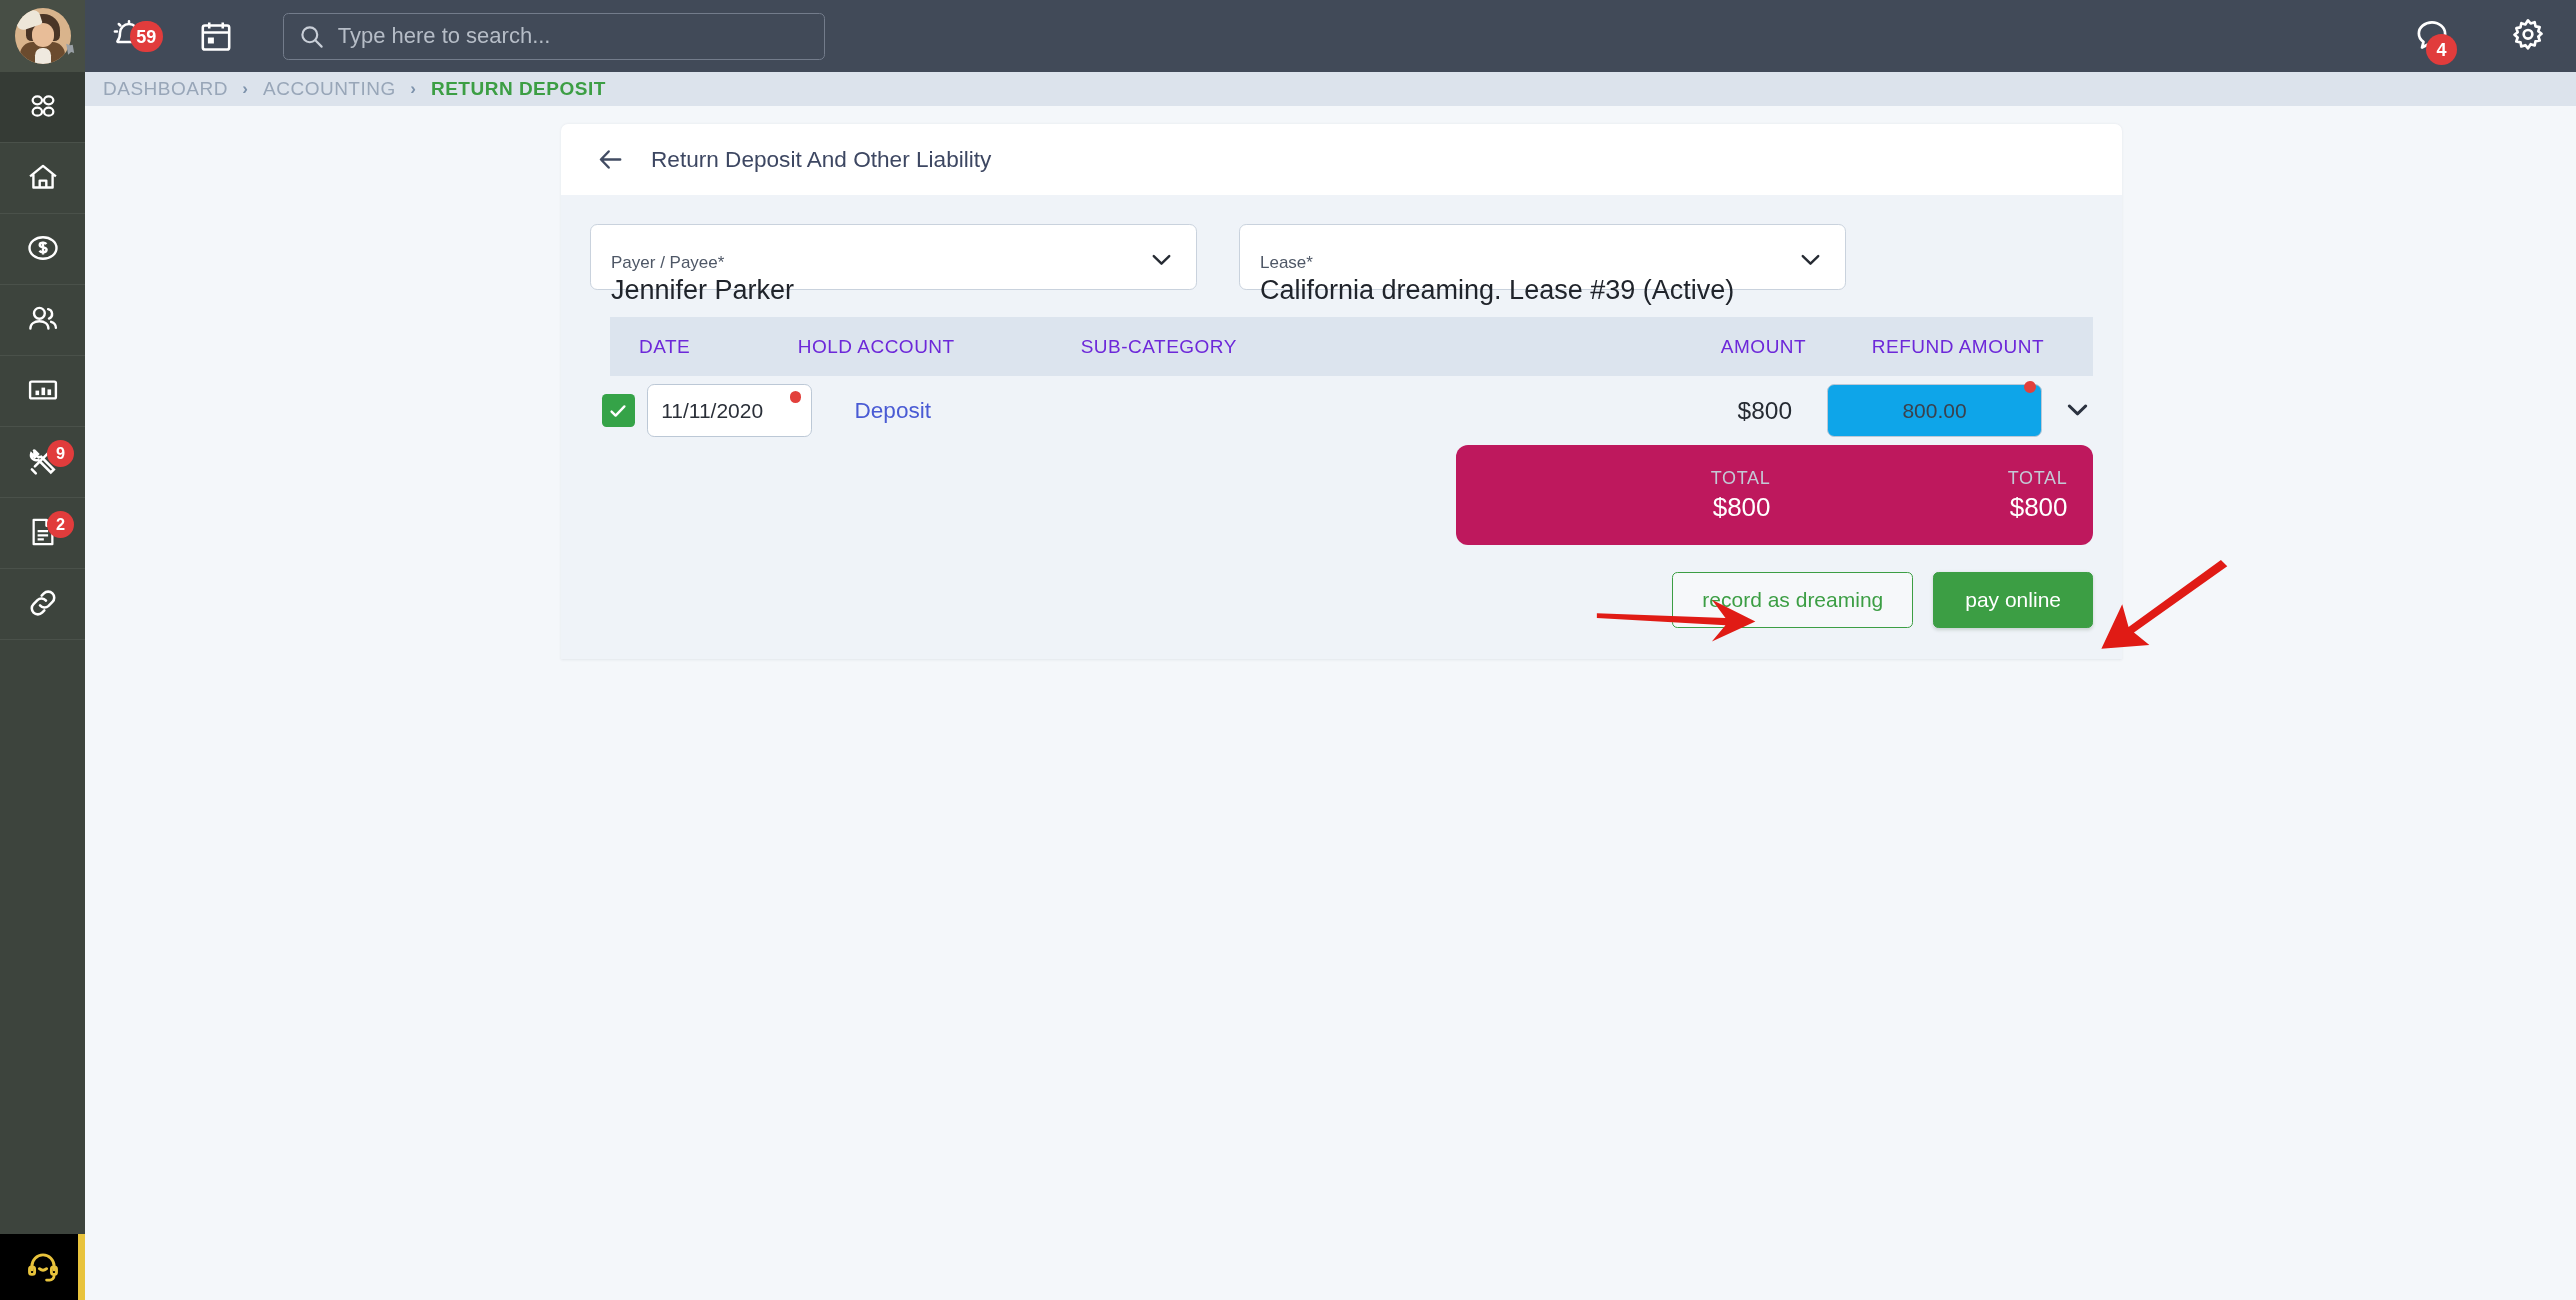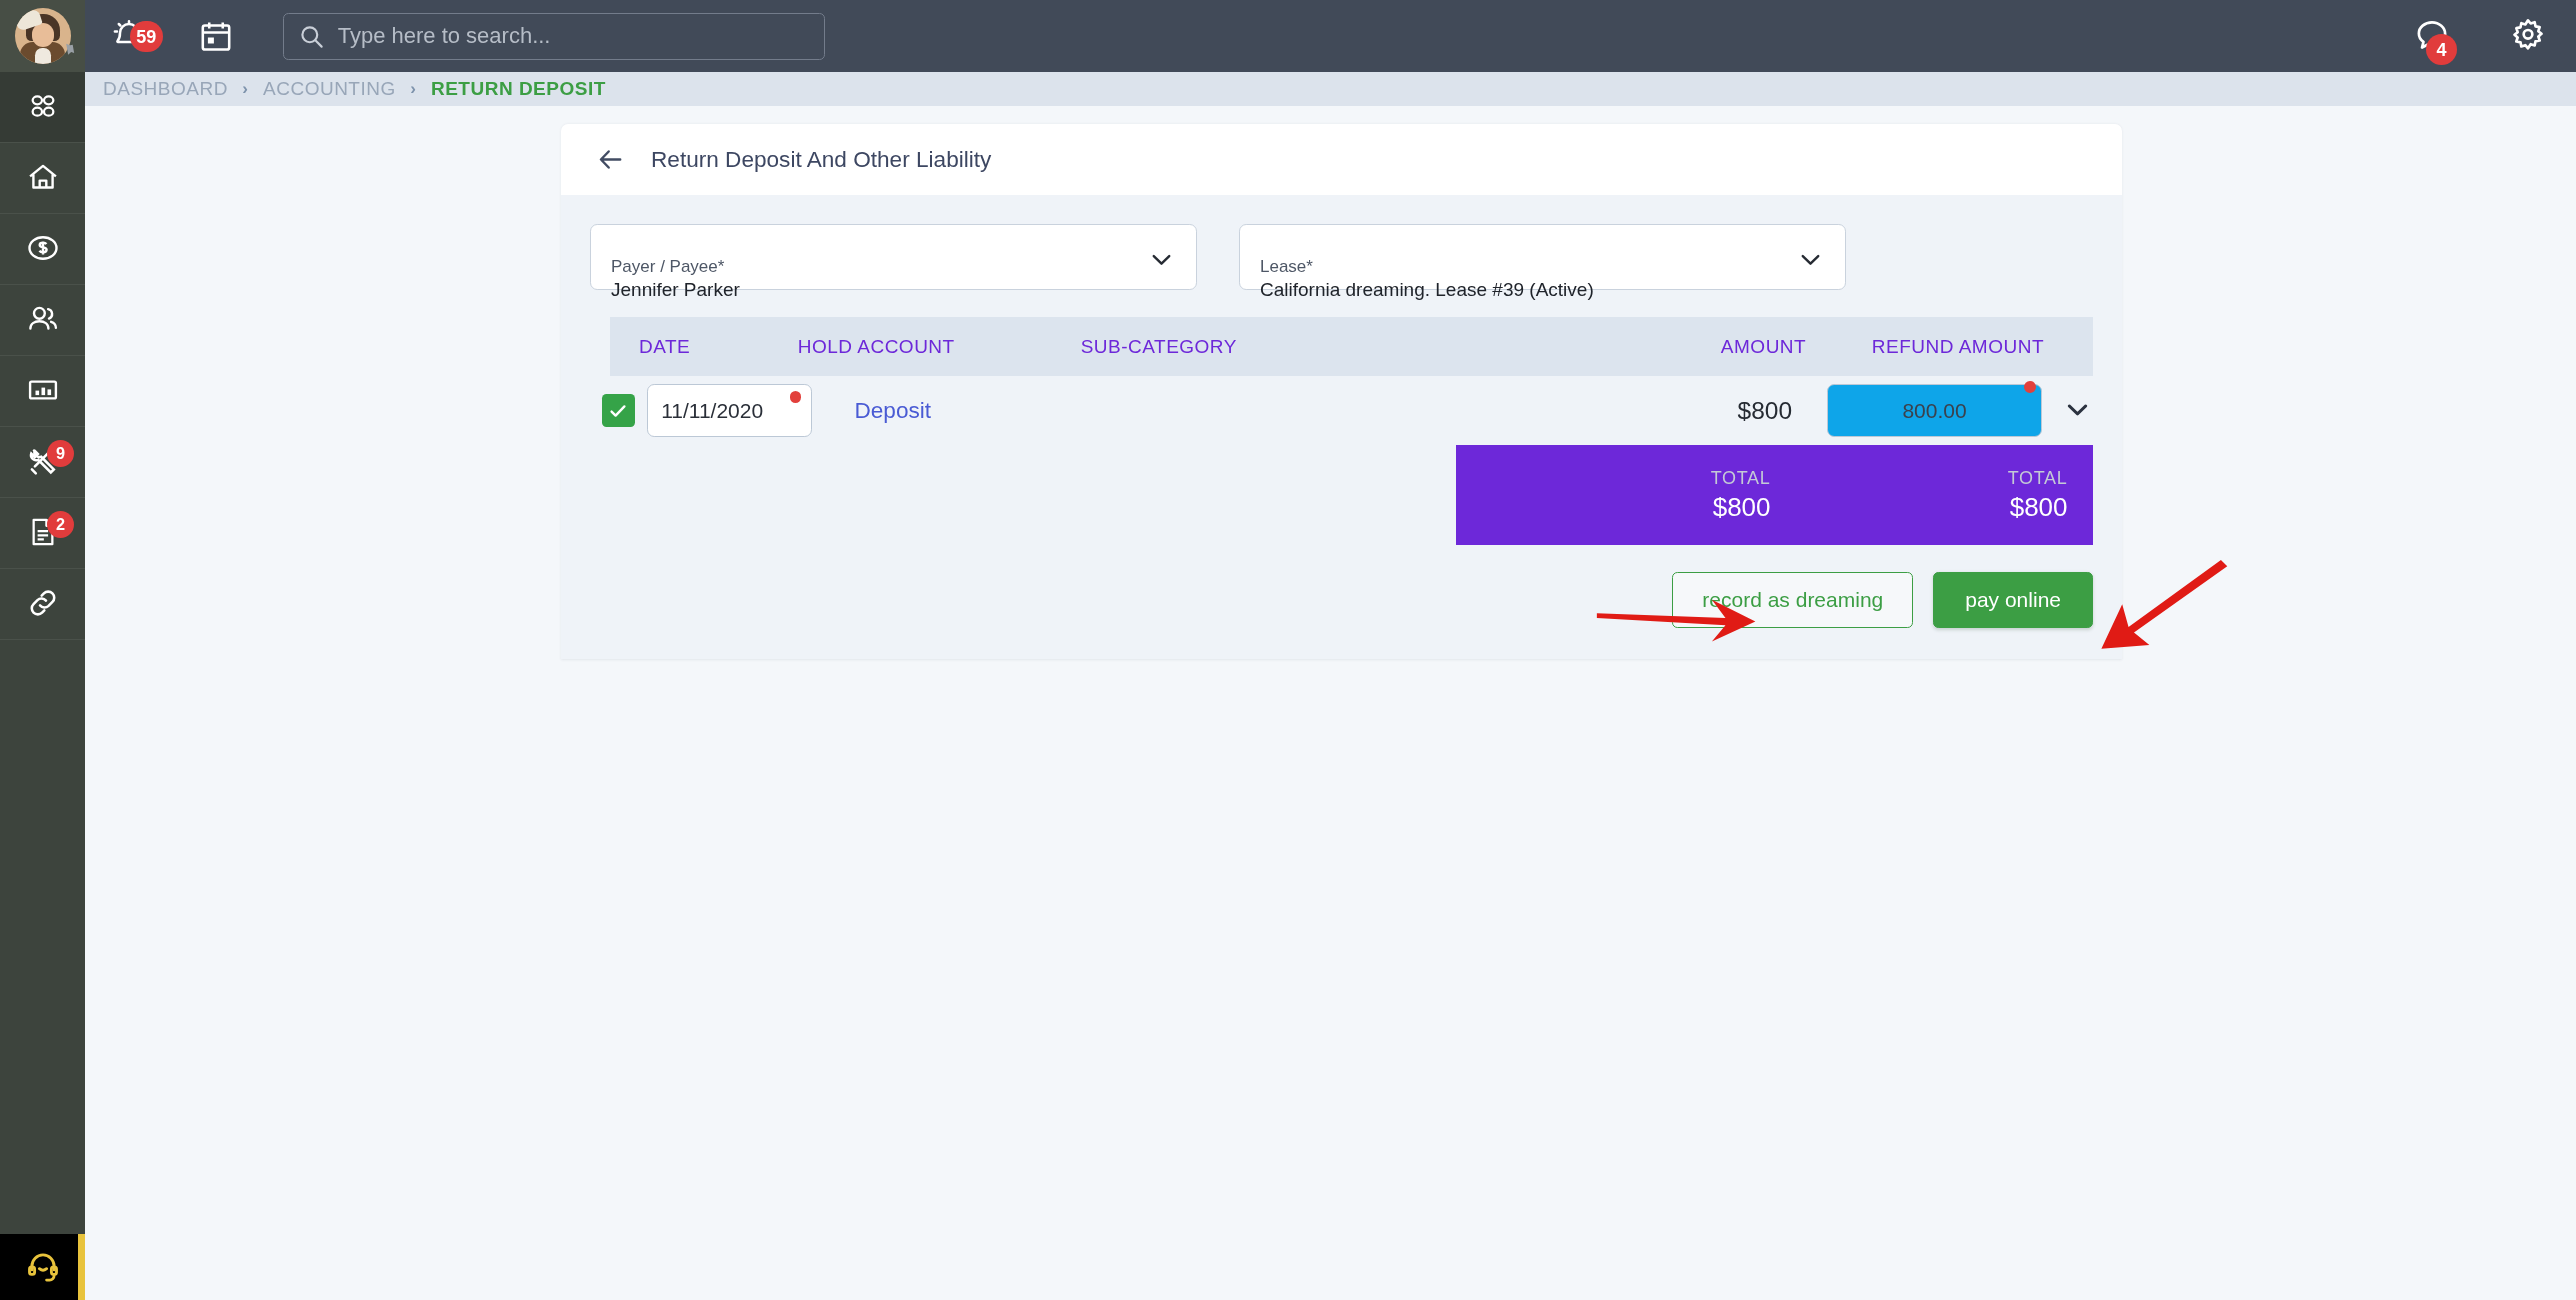--- a/index.html
+++ b/index.html
@@ -156,21 +156,21 @@
 
   .form-row { display: flex; padding: 29px 29px 11px 29px; gap: 42px; }
   .select-field {
     background: #fff; border: 1.4px solid #C9D2DD; border-radius: 7.2px;
     height: 66px; padding: 8.2px 20px 0 20px;
     position: relative; display: flex; flex-direction: column; justify-content: center;
   }
   .select-field.payer { width: 607px; }
   .select-field.lease { width: 607px; }
   .sf-label { font-size: 17px; color: #4E5766; margin-bottom: 1.8px; margin-top: 36px; }
-  .sf-value { font-size: 19px; color: #20242B; }
+  .sf-value { font-size: 27px; color: #20242B; }
   .sf-chev { position: absolute; right: 20px; top: 20px; color: #262B33; }
 
   
   .table { margin: 16.3px 29px 0 29px; width: 1503px; }
   .thead {
     background: #DCE4EE; height: 59px;
     display: flex; align-items: center;
     font-size: 19px; color: #6d28d9; letter-spacing: 0.5px; margin-left: 20px;
   }
   .c-date { width: 199px; padding-left: 29px; }
@@ -211,22 +211,22 @@
     width: 215px; height: 53px; border: 1.4px solid #BCC8D6; border-radius: 7.2px;
     background: #0ea5e9; font-size: 21px; color: #3B414C; text-align: center;
     padding: 0 16.3px; font-family: "Liberation Sans", sans-serif; outline: none;
   }
   .ref-input-wrap .req-dot { right: 6.3px; top: -3.6px; }
   .row-chev { margin-left: 20px; color: #2B3240; cursor: pointer; }
 
   .totals-row { height: 100px; display: flex; background: #EFF3F8; }
   .totals-spacer { width: 869px; }
   .totals-bar {
-    width: 640px; background: #6d28d9;
-    display: flex; align-items: center;
+    width: 640px; background: #be185d;
+    display: flex; align-items: center; border-radius: 12px;
   }
   .tot-block { display: flex; flex-direction: column; align-items: flex-end; }
   .tot-block.amount { width: 344px; padding-right: 29px; }
   .tot-block.refund { width: 290px; padding-right: 22px; }
   .tot-label { font-size: 18px; color: #C4C9D6; letter-spacing: 0.7px; }
   .tot-value { font-size: 26px; color: #FFFFFF; margin-top: 3.6px; }
 
   .actions {
     display: flex; justify-content: flex-end; align-items: center;
     gap: 20px; padding: 27px 29px 31px 29px;

